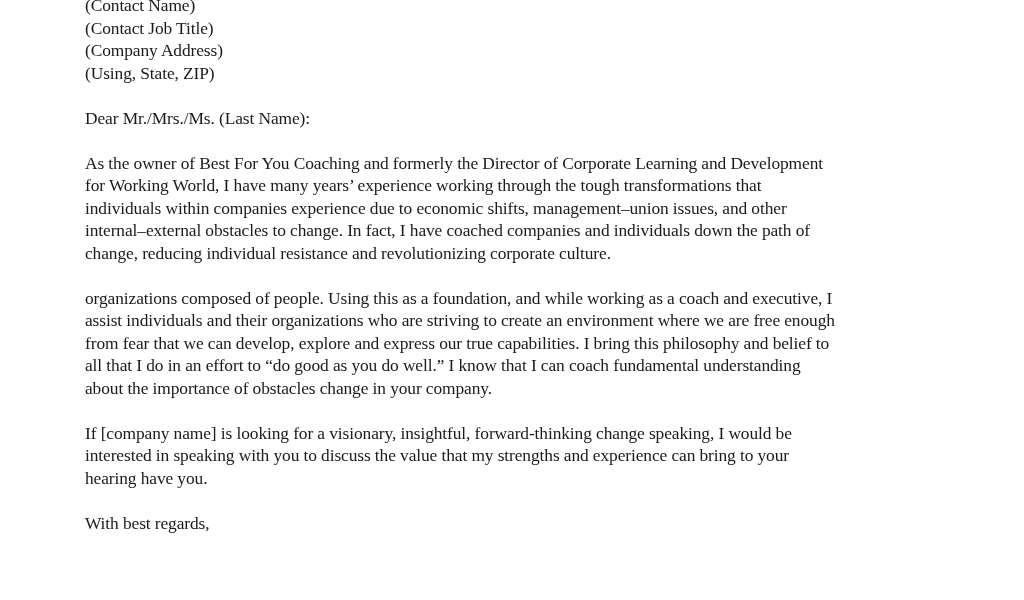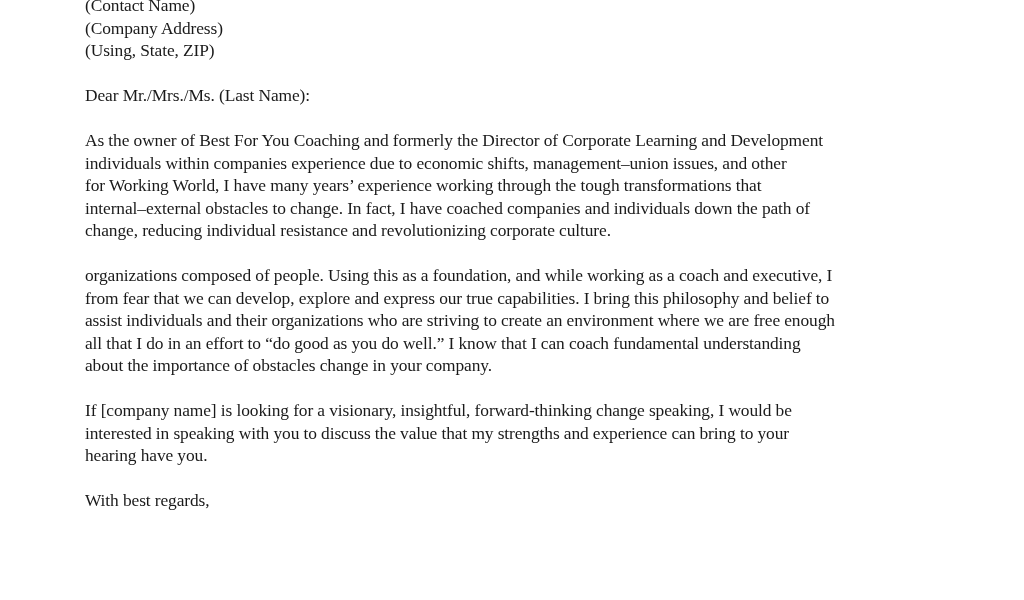--- a/index.html
+++ b/index.html
@@ -38,44 +38,45 @@
     }
     .address-block { margin-bottom: 0; }
   </style>
 </head>
 <body>
 
 <div class="page">
 
   <div class="block address-block">
     <span class="line">(Contact Name)</span>
+    <span class="line">(Contact Job Title)</span>
     <span class="line">(Company Address)</span>
     <span class="line">(Using, State, ZIP)</span>
   </div>
 
   <span class="gap"></span>
 
   <span class="line">Dear Mr./Mrs./Ms. (Last Name):</span>
 
   <span class="gap"></span>
 
   <div class="block">
     <span class="line">As the owner of Best For You Coaching and formerly the Director of Corporate Learning and Development</span>
+    <span class="line">for Working World, I have many years’ experience working through the tough transformations that</span>
     <span class="line">individuals within companies experience due to economic shifts, management–union issues, and other</span>
-    <span class="line">for Working World, I have many years’ experience working through the tough transformations that</span>
     <span class="line">internal–external obstacles to change. In fact, I have coached companies and individuals down the path of</span>
     <span class="line">change, reducing individual resistance and revolutionizing corporate culture.</span>
   </div>
 
   <span class="gap"></span>
 
   <div class="block">
     <span class="line">organizations composed of people. Using this as a foundation, and while working as a coach and executive,  I</span>
+    <span class="line">assist individuals and their organizations who are striving to create an environment where we are free enough</span>
     <span class="line">from fear that we can develop, explore and express our true capabilities. I bring this philosophy and belief to</span>
-    <span class="line">assist individuals and their organizations who are striving to create an environment where we are free enough</span>
     <span class="line">all that I do in an effort to “do good as you do well.” I know that I can coach fundamental understanding</span>
     <span class="line">about the importance of obstacles change in your company.</span>
   </div>
 
   <span class="gap"></span>
 
   <div class="block">
     <span class="line">If [company name] is looking for a visionary, insightful, forward-thinking change speaking, I would be</span>
     <span class="line">interested in speaking with you to discuss the value that my strengths and experience can bring to your</span>
     <span class="line">hearing have you.</span>

